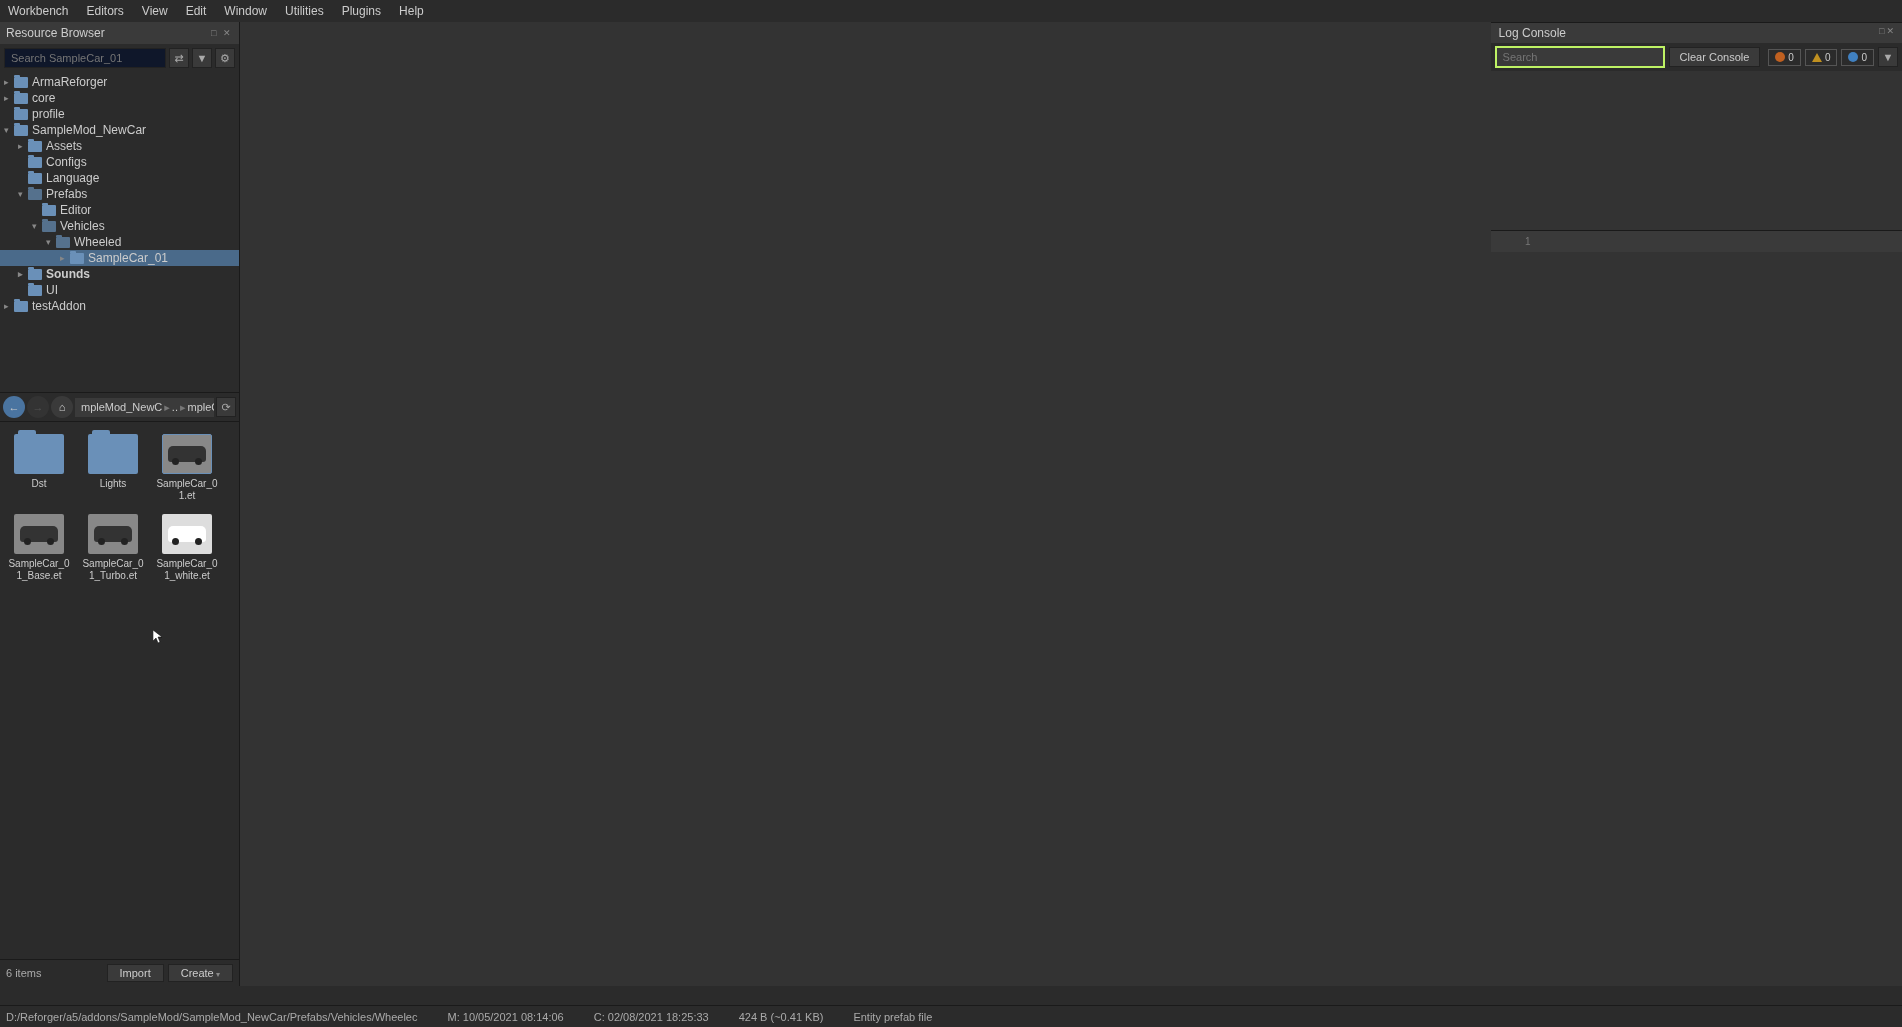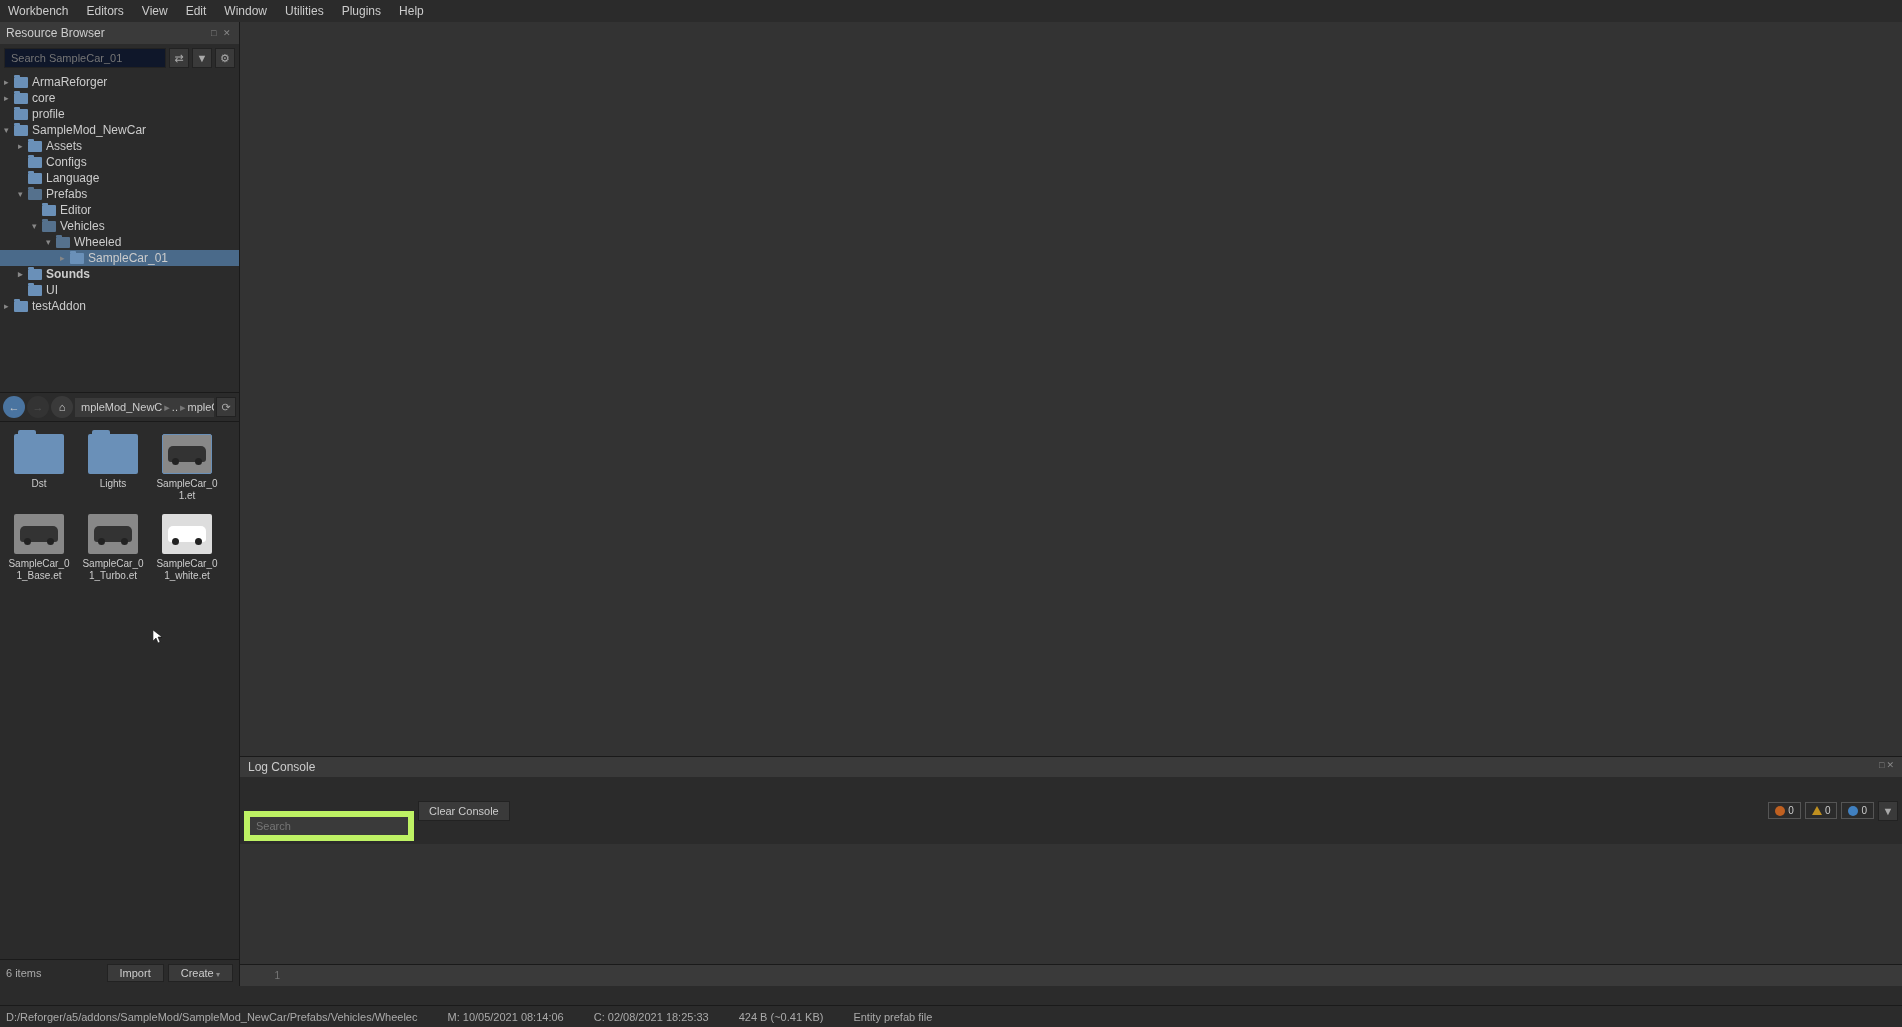--- a/index.html
+++ b/index.html
@@ -49,27 +49,27 @@
 .car-body::before, .car-body::after { content: ""; position: absolute; bottom: -3px; width: 7px; height: 7px; background: #222; border-radius: 50%; }
 .car-body::before { left: 4px; }
 .car-body::after { right: 4px; }
 .file-label { font-size: 10px; color: #ccc; text-align: center; margin-top: 4px; word-break: break-all; line-height: 1.2; }
 
 .sidebar-footer { display: flex; align-items: center; padding: 4px 6px; background: #2b2b2b; border-top: 1px solid #1a1a1a; }
 .sidebar-footer .count { flex: 1; font-size: 11px; color: #aaa; }
 .sidebar-footer .btn { background: #3a3a3a; border: 1px solid #222; padding: 2px 12px; font-size: 11px; color: #ccc; margin-left: 4px; cursor: pointer; }
 .sidebar-footer .btn.dropdown::after { content: " ▾"; font-size: 8px; color: #888; }
 
-.right-area { flex: 1; display: flex; flex-direction: column; background: #333; }
+.right-area { flex: 1; display: flex; background: #333; }
 .viewport { flex: 1; background: #333; }
 
 .log-console { height: 230px; display: flex; flex-direction: column; background: #2b2b2b; border-top: 1px solid #1a1a1a; }
 .log-title { background: #3a3a3a; padding: 3px 8px; color: #ccc; font-size: 12px; display: flex; justify-content: space-between; }
 .log-toolbar { display: flex; padding: 3px 4px; gap: 4px; align-items: center; background: #2b2b2b; }
-.log-toolbar input { width: 170px; background: #3a3a3a; border: 6px solid #bef264; color: #888; padding: 3px 6px; font-size: 11px; margin-top: 31px; }
+.log-toolbar input { width: 170px; background: #3a3a3a; border: 2px solid #bef264; color: #888; padding: 3px 6px; font-size: 11px; }
 .log-toolbar .btn { background: #3a3a3a; border: 1px solid #222; padding: 3px 10px; font-size: 11px; color: #ccc; cursor: pointer; }
 .log-toolbar .spacer { flex: 1; }
 .badge { border: 1px solid #555; padding: 2px 6px; font-size: 10px; color: #ccc; display: flex; align-items: center; gap: 3px; cursor: pointer; }
 .badge .dot { width: 10px; height: 10px; border-radius: 50%; display: inline-block; }
 .badge.err .dot { background: #c06020; }
 .badge.warn .tri { width: 0; height: 0; border-left: 5px solid transparent; border-right: 5px solid transparent; border-bottom: 9px solid #c09020; }
 .badge.info .dot { background: #4080c0; }
 .log-body { flex: 1; background: #333; }
 .log-footer { height: 22px; background: #3a3a3a; display: flex; align-items: center; padding-left: 20px; font-size: 10px; color: #777; border-top: 1px solid #1a1a1a;}
 .log-footer .ln { width: 20px; text-align: right; margin-right: 6px; }

